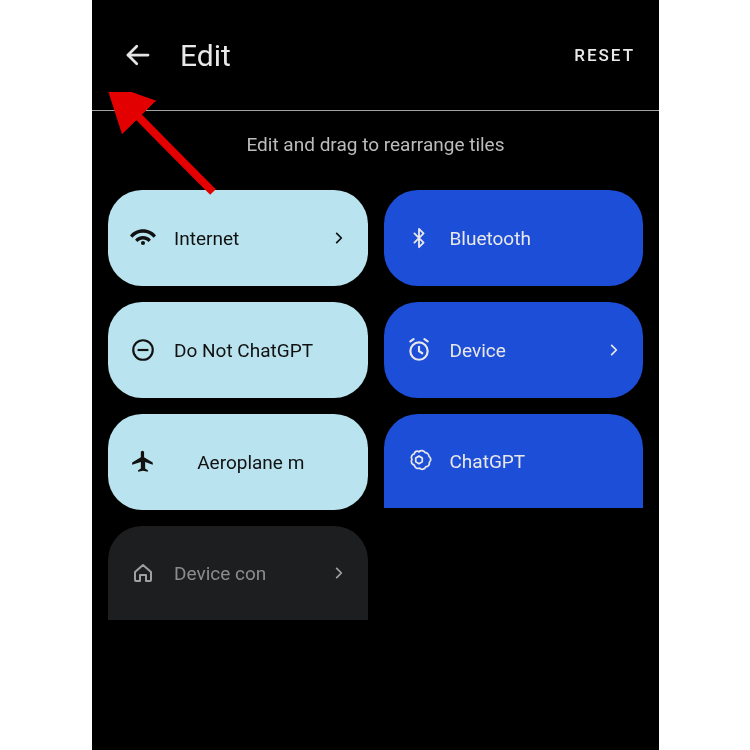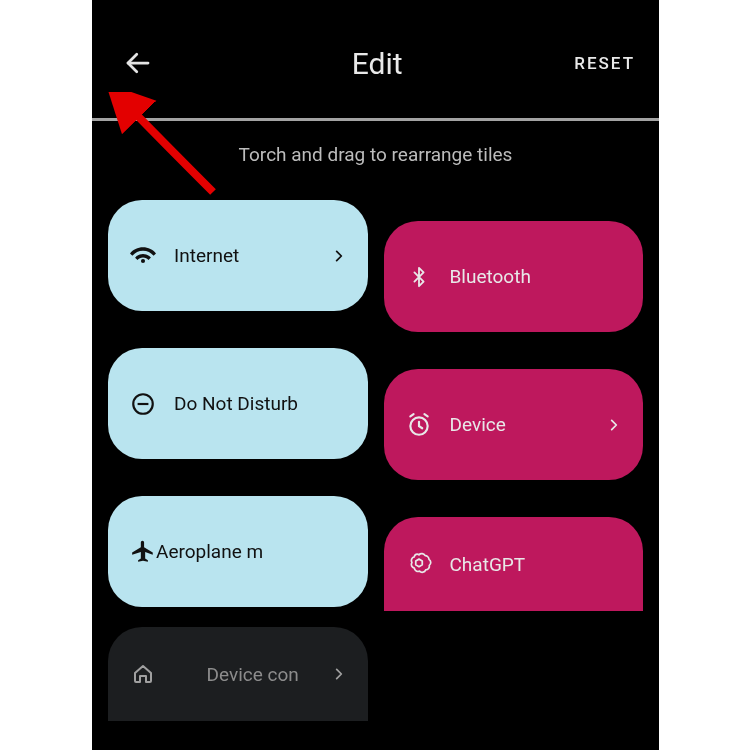--- a/index.html
+++ b/index.html
@@ -1,31 +1,31 @@
 <!DOCTYPE html>
 <html><head>
 <meta charset="utf-8">
 <style>
   html,body{margin:0;padding:0;background:#fff;width:750px;height:750px;overflow:hidden;font-family:Roboto,"Segoe UI",Arial,sans-serif;}
   .phone{position:absolute;left:92px;top:0;width:567px;height:750px;background:#000;overflow:hidden;}
-  .header{display:flex;align-items:center;height:110px;padding:8px 18px 0 26px;border-bottom:3px solid #a3a3a3;text-align:center;}
+  .header{display:flex;align-items:center;height:110px;padding:0 18px 0 26px;border-bottom:1px solid #a3a3a3;}
   .back-btn{width:40px;height:40px;display:flex;align-items:center;justify-content:center;color:#e4e4e4;cursor:pointer;}
   .title{color:#e9e9e9;font-size:30px;font-weight:400;margin-left:22px;flex:1;}
   .reset{color:#e9e9e9;font-size:17px;font-weight:500;letter-spacing:2px;cursor:pointer;padding-right:6px;}
   .hint{color:#bcbcbc;font-size:19px;text-align:center;margin-top:22px;margin-bottom:34px;}
   .tiles{display:grid;grid-template-columns:1fr 1fr;gap:16px;padding:0 16px;}
-  .tile{height:111px;border-radius:34px;display:flex;align-items:center;padding:0 22px;box-sizing:border-box;cursor:grab;position:relative;}
-  .tile.dark{background:#be185d;color:#e8e8e8;margin-top:21px;}
+  .tile{height:96px;border-radius:34px;display:flex;align-items:center;padding:0 22px;box-sizing:border-box;cursor:grab;position:relative;}
+  .tile.dark{background:#1d4ed8;color:#e8e8e8;}
   .tile.accent{background:#b9e4ef;color:#111;}
   .tile.bottom-cut{height:94px;border-radius:34px 34px 0 0;}
-  .tile.dim{background:#1c1e20;color:#8c8c8c;text-align:center;}
+  .tile.dim{background:#1c1e20;color:#8c8c8c;}
   .tile .icon{width:26px;height:26px;flex:0 0 26px;display:flex;align-items:center;justify-content:center;}
   .tile .label{font-size:19px;margin-left:18px;flex:1;white-space:nowrap;overflow:hidden;}
   .tile.accent .label{font-weight:400;}
-  .tile.row3.accent .label{text-align:left;margin-left:0;}
+  .tile.row3.accent .label{text-align:center;margin-left:0;}
   .chev{width:14px;height:14px;flex:0 0 14px;}
   .chev svg{display:block;}
   
   .anno-arrow{position:absolute;left:108px;top:92px;pointer-events:none;}
   .anno-arrow svg{display:block;}
 </style>
 </head>
 <body>
 
 <div class="phone">
@@ -34,21 +34,21 @@
     <div class="back-btn">
       <svg width="30" height="30" viewBox="0 0 24 24" fill="none" stroke="currentColor" stroke-width="2.2" stroke-linecap="round" stroke-linejoin="round">
           <line x1="20" y1="12" x2="4" y2="12"></line>
           <polyline points="11 5 4 12 11 19"></polyline>
         </svg>
     </div>
     <div class="title">Edit</div>
     <div class="reset">RESET</div>
   </div>
 
-  <div class="hint">Torch and drag to rearrange tiles</div>
+  <div class="hint">Edit and drag to rearrange tiles</div>
 
   <div class="tiles">
 
     <div class="tile accent">
       <span class="icon">
         <svg width="26" height="26" viewBox="0 0 24 24">
             <path fill="#111" d="M12 18.5a1.9 1.9 0 1 0 0-3.8 1.9 1.9 0 0 0 0 3.8Z"></path>
             <path fill="#111" d="M12 4C7.1 4 2.8 6.2 0 9.6l2.2 2.2C4.6 9 8.1 7.2 12 7.2s7.4 1.8 9.8 4.6L24 9.6C21.2 6.2 16.9 4 12 4Zm0 6.2c-2.9 0-5.5 1.3-7.3 3.3l2.2 2.2c1.2-1.5 3-2.4 5.1-2.4s3.9.9 5.1 2.4l2.2-2.2c-1.8-2-4.4-3.3-7.3-3.3Z"></path>
           </svg>
       </span>
@@ -70,21 +70,21 @@
     </div>
 
 
     <div class="tile accent">
       <span class="icon">
         <svg width="26" height="26" viewBox="0 0 24 24" fill="none" stroke="#111" stroke-width="2">
             <circle cx="12" cy="12" r="9"></circle>
             <line x1="7" y1="12" x2="17" y2="12"></line>
           </svg>
       </span>
-      <span class="label">Do Not Disturb</span>
+      <span class="label">Do Not ChatGPT</span>
     </div>
 
     <div class="tile dark">
       <span class="icon">
         <svg width="26" height="26" viewBox="0 0 24 24" fill="none" stroke="#e8e8e8" stroke-width="2" stroke-linecap="round">
             <circle cx="12" cy="13" r="8"></circle>
             <line x1="12" y1="9" x2="12" y2="13"></line>
             <line x1="12" y1="13" x2="15" y2="15"></line>
             <line x1="4" y1="4" x2="7" y2="2"></line>
             <line x1="20" y1="4" x2="17" y2="2"></line>

